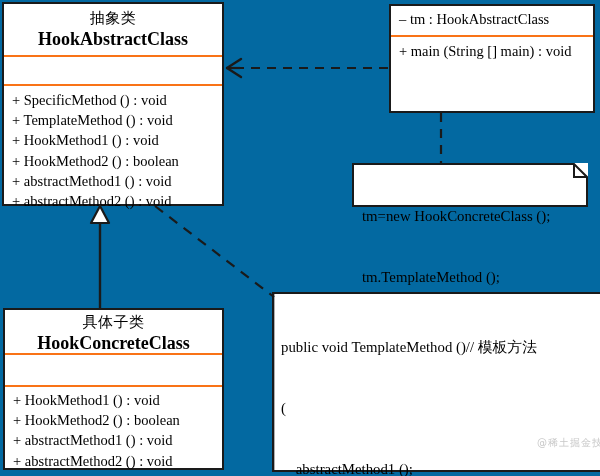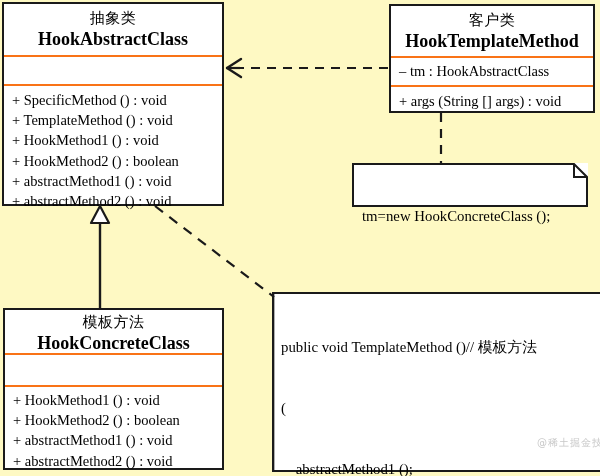--- a/index.html
+++ b/index.html
@@ -4,21 +4,21 @@
 <style>
   html, body {
     margin: 0;
     padding: 0;
     background: #ffffff;
   }
   #canvas {
     position: relative;
     width: 600px;
     height: 476px;
-    background: #fef9c3;
+    background: #0369a1;
     font-family: "Liberation Serif", "DejaVu Serif", serif;
     overflow: hidden;
   }
   .uml-box {
     position: absolute;
     box-sizing: border-box;
     border: 2px solid #1a1a1a;
     background: #ffffff;
   }
   .compartment {
@@ -124,53 +124,50 @@
       <span class="member">+ SpecificMethod () : void</span>
       <span class="member">+ TemplateMethod () : void</span>
       <span class="member">+ HookMethod1 () : void</span>
       <span class="member">+ HookMethod2 () : boolean</span>
       <span class="member">+ abstractMethod1 () : void</span>
       <span class="member">+ abstractMethod2 () : void</span>
     </div>
   </div>
 
   <div class="uml-box" style="left:389px; top:4px; width:206px; height:109px;">
-    <div class="compartment title-compartment" style="height:50px;">
-      <span class="cn-title">客户类</span>
-      <span class="en-title">HookTemplateMethod</span>
-    </div>
     <div class="compartment member-list" style="height:29px; padding-top:3px;">
       <span class="member">– tm : HookAbstractClass</span>
     </div>
     <div class="compartment member-list" style="padding-top:4px;">
-      <span class="member">+ args (String [] args) : void</span>
+      <span class="member">+ main (String [] main) : void</span>
     </div>
   </div>
 
   <div class="uml-box" style="left:3px; top:308px; width:221px; height:162px;">
     <div class="compartment title-compartment" style="height:43px; padding-top:2px;">
-      <span class="cn-title">模板方法</span>
+      <span class="cn-title">具体子类</span>
       <span class="en-title">HookConcreteClass</span>
     </div>
     <div class="compartment empty-compartment" style="height:32px;"></div>
     <div class="compartment member-list" style="padding-top:3px;">
       <span class="member">+ HookMethod1 () : void</span>
       <span class="member">+ HookMethod2 () : boolean</span>
       <span class="member">+ abstractMethod1 () : void</span>
       <span class="member">+ abstractMethod2 () : void</span>
     </div>
   </div>
 
   <div class="note" style="left:352px; top:163px; width:236px; height:44px;">
     <svg class="note-shape" viewBox="0 0 236 44" preserveAspectRatio="none">
       <path d="M1,1 L222,1 L235,14 L235,43 L1,43 Z" fill="#ffffff" stroke="#1a1a1a" stroke-width="2"></path>
       <path d="M222,1 L222,14 L235,14" fill="none" stroke="#1a1a1a" stroke-width="2"></path>
     </svg>
     <div class="note-text" style="padding:3px 10px;">
       <span class="code-line">tm=new HookConcreteClass ();</span>
+      <span class="code-line">tm.TemplateMethod ();</span>
     </div>
   </div>
 
   <div class="note" style="left:272px; top:292px; width:378px; height:180px;">
     <svg class="note-shape" viewBox="0 0 322 180" preserveAspectRatio="none">
       <path d="M1,1 L306,1 L321,16 L321,179 L1,179 Z" fill="#ffffff" stroke="#1a1a1a" stroke-width="2"></path>
       <path d="M306,1 L306,16 L321,16" fill="none" stroke="#1a1a1a" stroke-width="2"></path>
     </svg>
     <div class="note-text" style="padding:5px 9px;">
       <span class="code-line">public void TemplateMethod ()// 模板方法</span>

